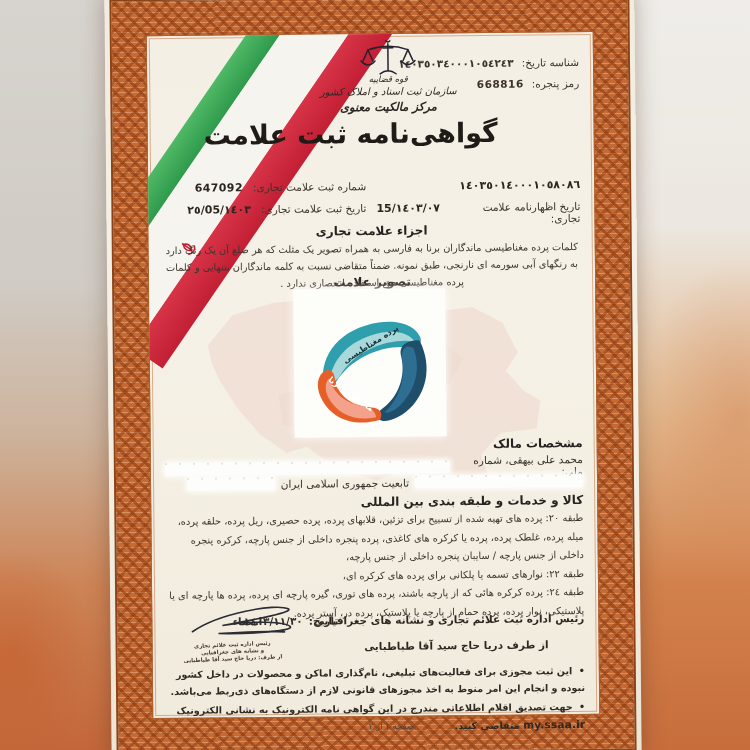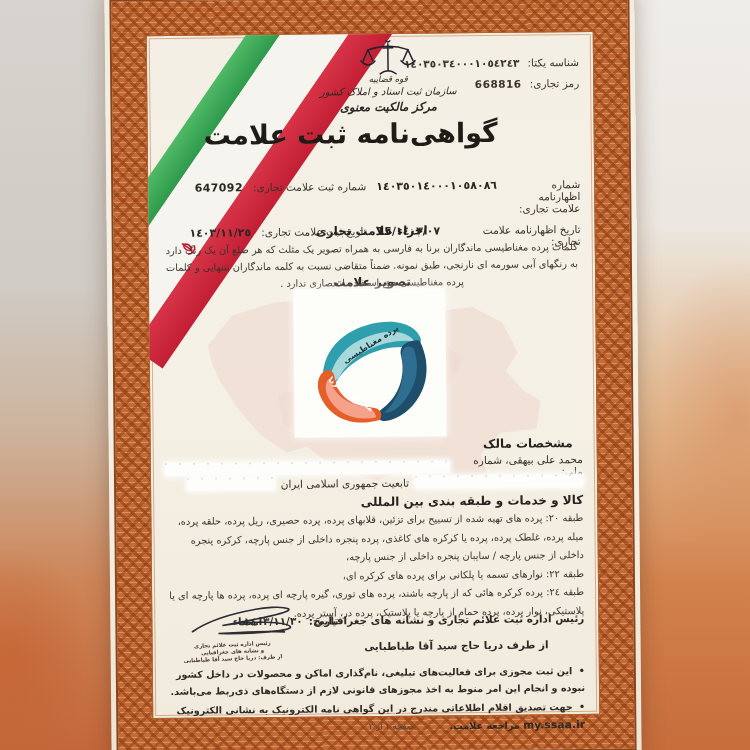--- a/index.html
+++ b/index.html
@@ -70,21 +70,21 @@
   .comp-body{position:absolute;top:206px;right:16px;left:16px;text-align:center;
     font-size:9.8px;line-height:17px;color:#3a352e;}
   .h-img{top:241px;}
 
   
   .iran-map{position:absolute;top:250px;right:48px;left:46px;height:200px;opacity:.55;pointer-events:none;}
   .logo-patch{position:absolute;top:255px;right:150px;width:152px;height:148px;background:#fdfdfa;
     box-shadow:0 0 10px rgba(255,255,255,.9);display:flex;align-items:center;justify-content:center;}
 
   
-  .h-owner{position:absolute;top:404px;right:24px;font-weight:bold;font-size:12px;color:#272220;}
+  .h-owner{position:absolute;top:404px;right:14px;font-weight:bold;font-size:12px;color:#272220;}
   .owner-line{position:absolute;right:14px;left:14px;display:flex;align-items:center;gap:6px;font-size:10.5px;}
   .ol1{top:421px;}
   .ol2{top:442px;}
   .redact{height:13px;background:#fdfdfb;border-radius:2px;
     box-shadow:0 0 5px 2px rgba(253,253,251,.95);
     background-image:repeating-linear-gradient(90deg,rgba(120,110,100,.18) 0 2px,transparent 2px 14px);
     background-size:100% 2px;background-repeat:no-repeat;background-position:0 0;}
 
   
   .h-goods{position:absolute;top:461px;right:14px;font-weight:bold;font-size:12px;color:#272220;}
@@ -132,25 +132,25 @@
                 <path d="M3,13 C5.5,16 10.5,16 13,13"></path>
               </g>
             </svg>
           </div>
           <div class="stripe-red"></div>
         </div>
       </div>
 
       <div class="ids">
         <div class="id-line">
-          <span class="lbl">شناسه یکتا:</span>
+          <span class="lbl">شناسه تاریخ:</span>
           <span class="val">١٤٠٣٥٠٣٤٠٠٠١٠٥٤٢٤٣</span>
         </div>
         <div class="id-line">
-          <span class="lbl">رمز تجاری:</span>
+          <span class="lbl">رمز پنجره:</span>
           <span class="val">668816</span>
         </div>
       </div>
 
       <div class="emblem">
         <svg width="58" height="38" viewBox="0 0 58 38">
           <g stroke="#24222e" stroke-width="1.5" fill="none" stroke-linecap="round">
             <path d="M29,5 L29,32"></path>
             <path d="M27,2 C28,3.5 30,3.5 31,2"></path>
             <path d="M24,9 L34,9"></path>
@@ -164,34 +164,33 @@
         </svg>
       </div>
       <div class="org org1">قوه قضاییه</div>
       <div class="org org2">سازمان ثبت اسناد و املاک کشور</div>
       <div class="org org3">مرکز مالکیت معنوی</div>
 
       <div class="main-title">گواهی‌نامه ثبت علامت</div>
 
       <div class="fields">
         <div class="field">
-          <span class="lbl">شماره اظهارنامه علامت تجاری:</span>
           <span class="val">١٤٠٣٥٠١٤٠٠٠١٠٥٨٠٨٦</span>
         </div>
         <div class="field">
           <span class="lbl">شماره ثبت علامت تجاری:</span>
           <span class="val">647092</span>
         </div>
         <div class="field">
           <span class="lbl">تاریخ اظهارنامه علامت تجاری:</span>
           <span class="val">١٤٠٣/٠٧/15</span>
         </div>
         <div class="field">
           <span class="lbl">تاریخ ثبت علامت تجاری:</span>
-          <span class="val">١٤٠٣/١١/٢٥</span>
+          <span class="val">١٤٠٣/05/٢٥</span>
         </div>
       </div>
 
       <div class="sec-h h-comp">اجزاء علامت تجاری</div>
       <div class="comp-body">کلمات پرده مغناطیسی ماندگاران برنا به فارسی به همراه تصویر یک مثلث که هر ضلع آن یک رنگ دارد به رنگهای آبی سورمه ای نارنجی، طبق نمونه. ضمناً متقاضی نسبت به کلمه ماندگاران بتنهایی و کلمات پرده مغناطیسی حق استفاده انحصاری ندارد .</div>
 
       <div class="sec-h h-img">تصویر علامت</div>
 
       <svg class="iran-map" viewBox="0 0 360 200" preserveAspectRatio="none">
         <path fill="#eed6cd" d="M20,60 L45,30 L85,18 L130,14 L160,26 L200,18 L250,28 L285,24 L315,40 L330,70 L318,88 L335,108 L352,118 L348,146 L312,150 L292,172 L298,190 L262,198 L215,186 L188,196 L150,186 L118,162 L98,168 L72,150 L50,124 L32,96 L24,78 Z"></path>
@@ -254,21 +253,21 @@
         </div>
       </div>
 
       <div class="notes">
         <div class="note"><span class="bullet">•</span>
           <span>این ثبت مجوزی برای فعالیت‌های تبلیغی، نام‌گذاری اماکن و محصولات در داخل کشور نبوده و انجام این امر منوط به اخذ مجوزهای قانونی لازم از دستگاه‌های ذی‌ربط می‌باشد.</span>
         </div>
         <div class="note"><span class="bullet">•</span>
           <span>جهت تصدیق اقلام اطلاعاتی مندرج در این گواهی نامه الکترونیک به نشانی الکترونیک</span>
           <span class="url">my.ssaa.ir</span>
-          <span>مراجعه علامت.</span>
+          <span>متقاضی کنید.</span>
         </div>
       </div>
 
       <div class="page-no">صفحه ١ از ٢</div>
 
     </div>
   </div>
 </div>
 
 </body></html>

